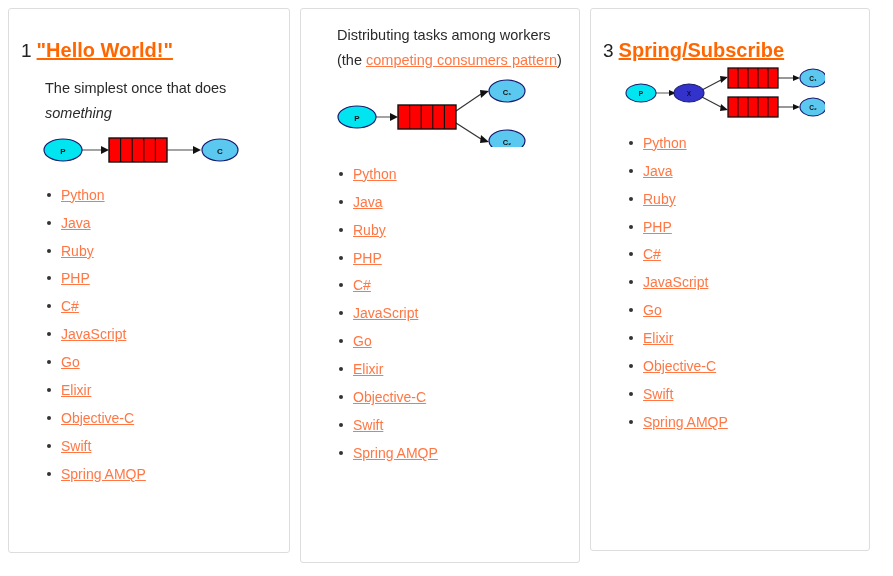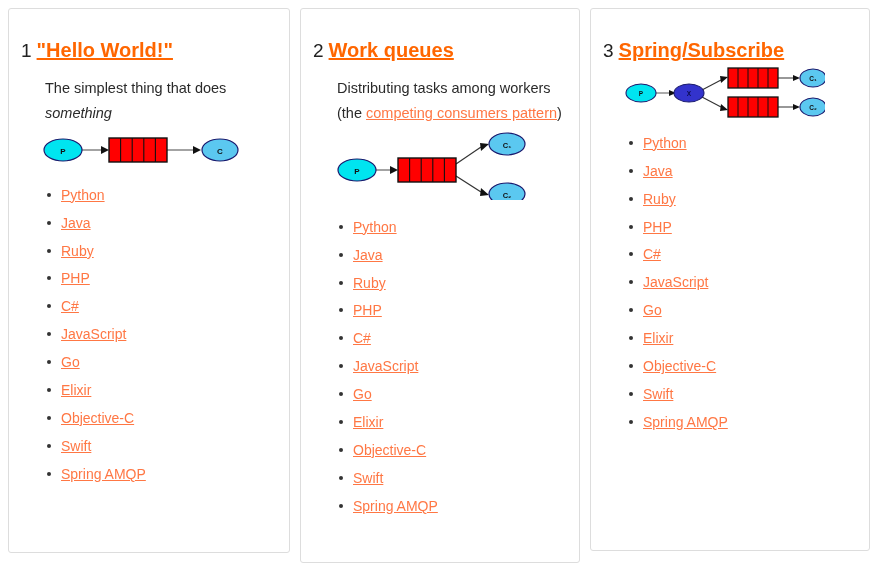--- a/index.html
+++ b/index.html
@@ -110,21 +110,21 @@
 <body>
 
 <div class="page">
 
   <div class="panel panel-1">
     <h2 class="tut-head">
       <span class="tut-num">1</span><a class="head-link" href="#">"Hello World!"</a>
     </h2>
     <div class="tut-body">
       <p class="tut-desc">
-        <span>The simplest thing that does </span><span class="it">something</span>
+        <span>The simplest once that does </span><span class="it">something</span>
       </p>
 
       <div class="diagram">
         <svg width="196" height="40" viewBox="0 0 196 40" xmlns="http://www.w3.org/2000/svg">
           <line x1="37" y1="20" x2="58" y2="20" stroke="#666" stroke-width="1.2"></line>
           <polygon points="58,16 66,20 58,24" fill="#111"></polygon>
           <line x1="124" y1="20" x2="150" y2="20" stroke="#666" stroke-width="1.2"></line>
           <polygon points="150,16 158,20 150,24" fill="#111"></polygon>
           <ellipse cx="20" cy="20" rx="19" ry="11" fill="#00e5f0" stroke="#1a1a6e" stroke-width="1.2"></ellipse>
           <text x="20" y="23.5" font-family="Liberation Sans, sans-serif" font-size="8" font-weight="bold" fill="#111" text-anchor="middle">P</text>
@@ -150,23 +150,20 @@
         <li><a class="lang-link" href="#">Go</a></li>
         <li><a class="lang-link" href="#">Elixir</a></li>
         <li><a class="lang-link" href="#">Objective-C</a></li>
         <li><a class="lang-link" href="#">Swift</a></li>
         <li><a class="lang-link" href="#">Spring AMQP</a></li>
       </ul>
     </div>
   </div>
 
   <div class="panel panel-2">
-    <h2 class="tut-head">
-      <span class="tut-num">2</span><a class="head-link" href="#">Work queues</a>
-    </h2>
     <div class="tut-body">
       <p class="tut-desc">
         <span>Distributing tasks among workers (the </span><a class="inline-link" href="#">competing consumers pattern</a><span>)</span>
       </p>
 
       <div class="diagram">
         <svg width="196" height="70" viewBox="0 0 196 70" xmlns="http://www.w3.org/2000/svg">
           <line x1="41" y1="40" x2="55" y2="40" stroke="#666" stroke-width="1.2"></line>
           <polygon points="55,36 63,40 55,44" fill="#111"></polygon>
           <line x1="121" y1="34" x2="146" y2="17" stroke="#333" stroke-width="1.2"></line>

